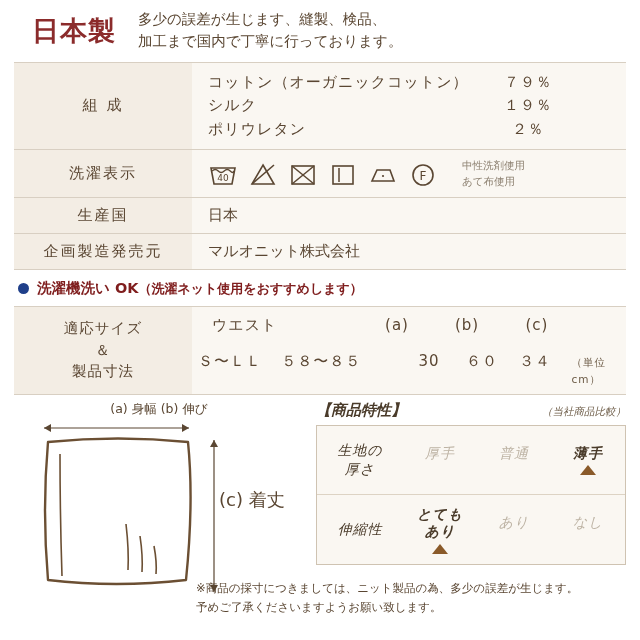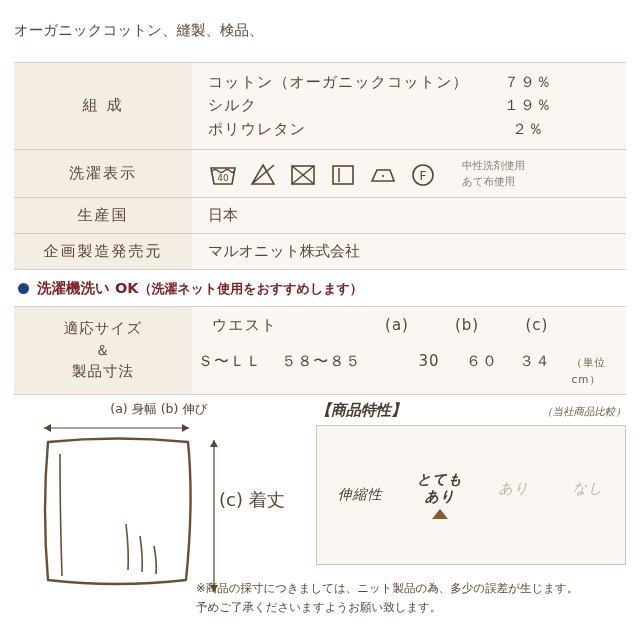--- a/index.html
+++ b/index.html
@@ -267,22 +267,24 @@
     color: #5a4632;
     text-align: left;
   }
 </style>
 </head>
 <body>
 
 <div class="page">
 
   <div class="header">
+    <div class="made-in">日本製</div>
     <div class="header-note">
-      <div>オーガニックコットン、縫製、検品、</div>
+      <div>多少の誤差が生じます、縫製、検品、</div>
+      <div>加工まで国内で丁寧に行っております。</div>
     </div>
   </div>
 
   <table class="spec-table">
     <tbody>
         <tr>
       <td class="label">組 成</td>
       <td class="value">
         <div class="comp-row">
           <span class="comp-name">コットン（オーガニックコットン）</span>
@@ -430,20 +432,40 @@
       </div>
     </div>
 
     <div class="features">
       <div class="feat-head">
         <span class="feat-title">【商品特性】</span>
         <span class="feat-note">（当社商品比較）</span>
       </div>
       <div class="feat-box">
 
+        <div class="feat-row">
+          <div class="feat-label">
+            <div>生地の</div>
+            <div>厚さ</div>
+          </div>
+          <div class="feat-opts">
+            <div class="opt">
+              <span>厚手</span>
+              <span class="marker hidden"></span>
+            </div>
+            <div class="opt">
+              <span>普通</span>
+              <span class="marker hidden"></span>
+            </div>
+            <div class="opt active">
+              <span>薄手</span>
+              <span class="marker"></span>
+            </div>
+          </div>
+        </div>
 
         <div class="feat-row">
           <div class="feat-label">
             <div>伸縮性</div>
           </div>
           <div class="feat-opts">
             <div class="opt active">
               <span style="display:block">とても</span>
               <span style="display:block">あり</span>
               <span class="marker"></span>

